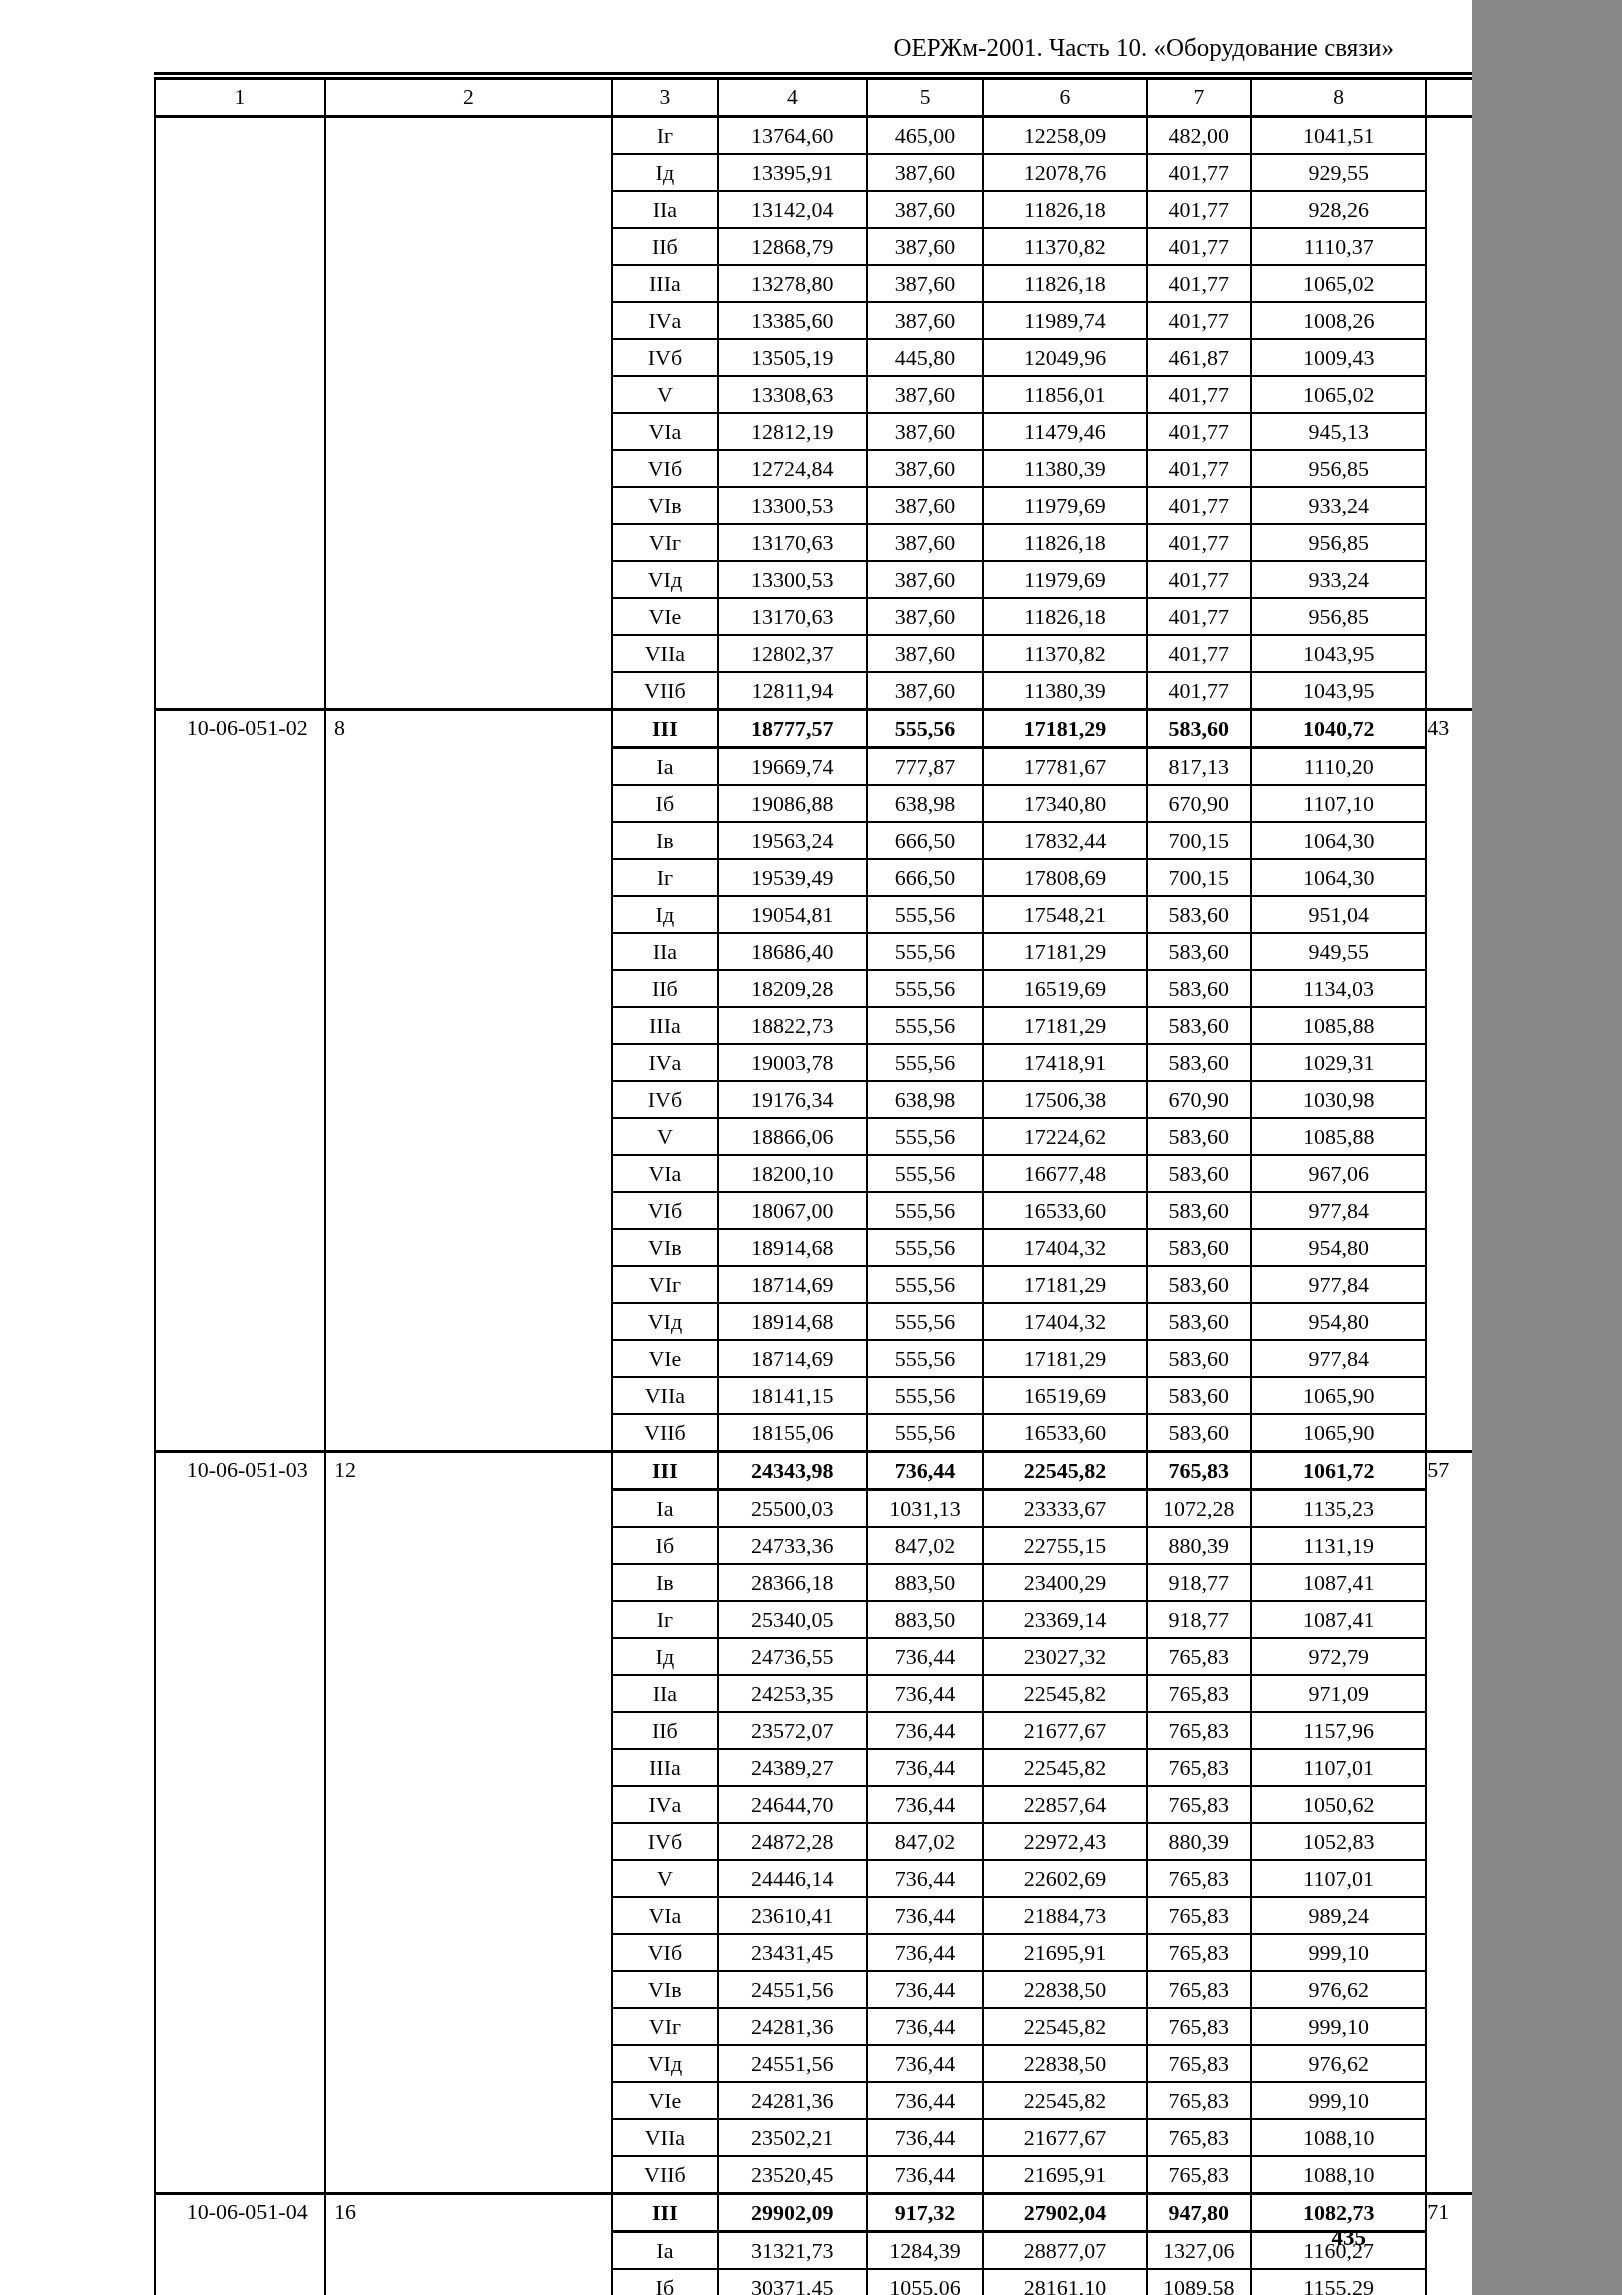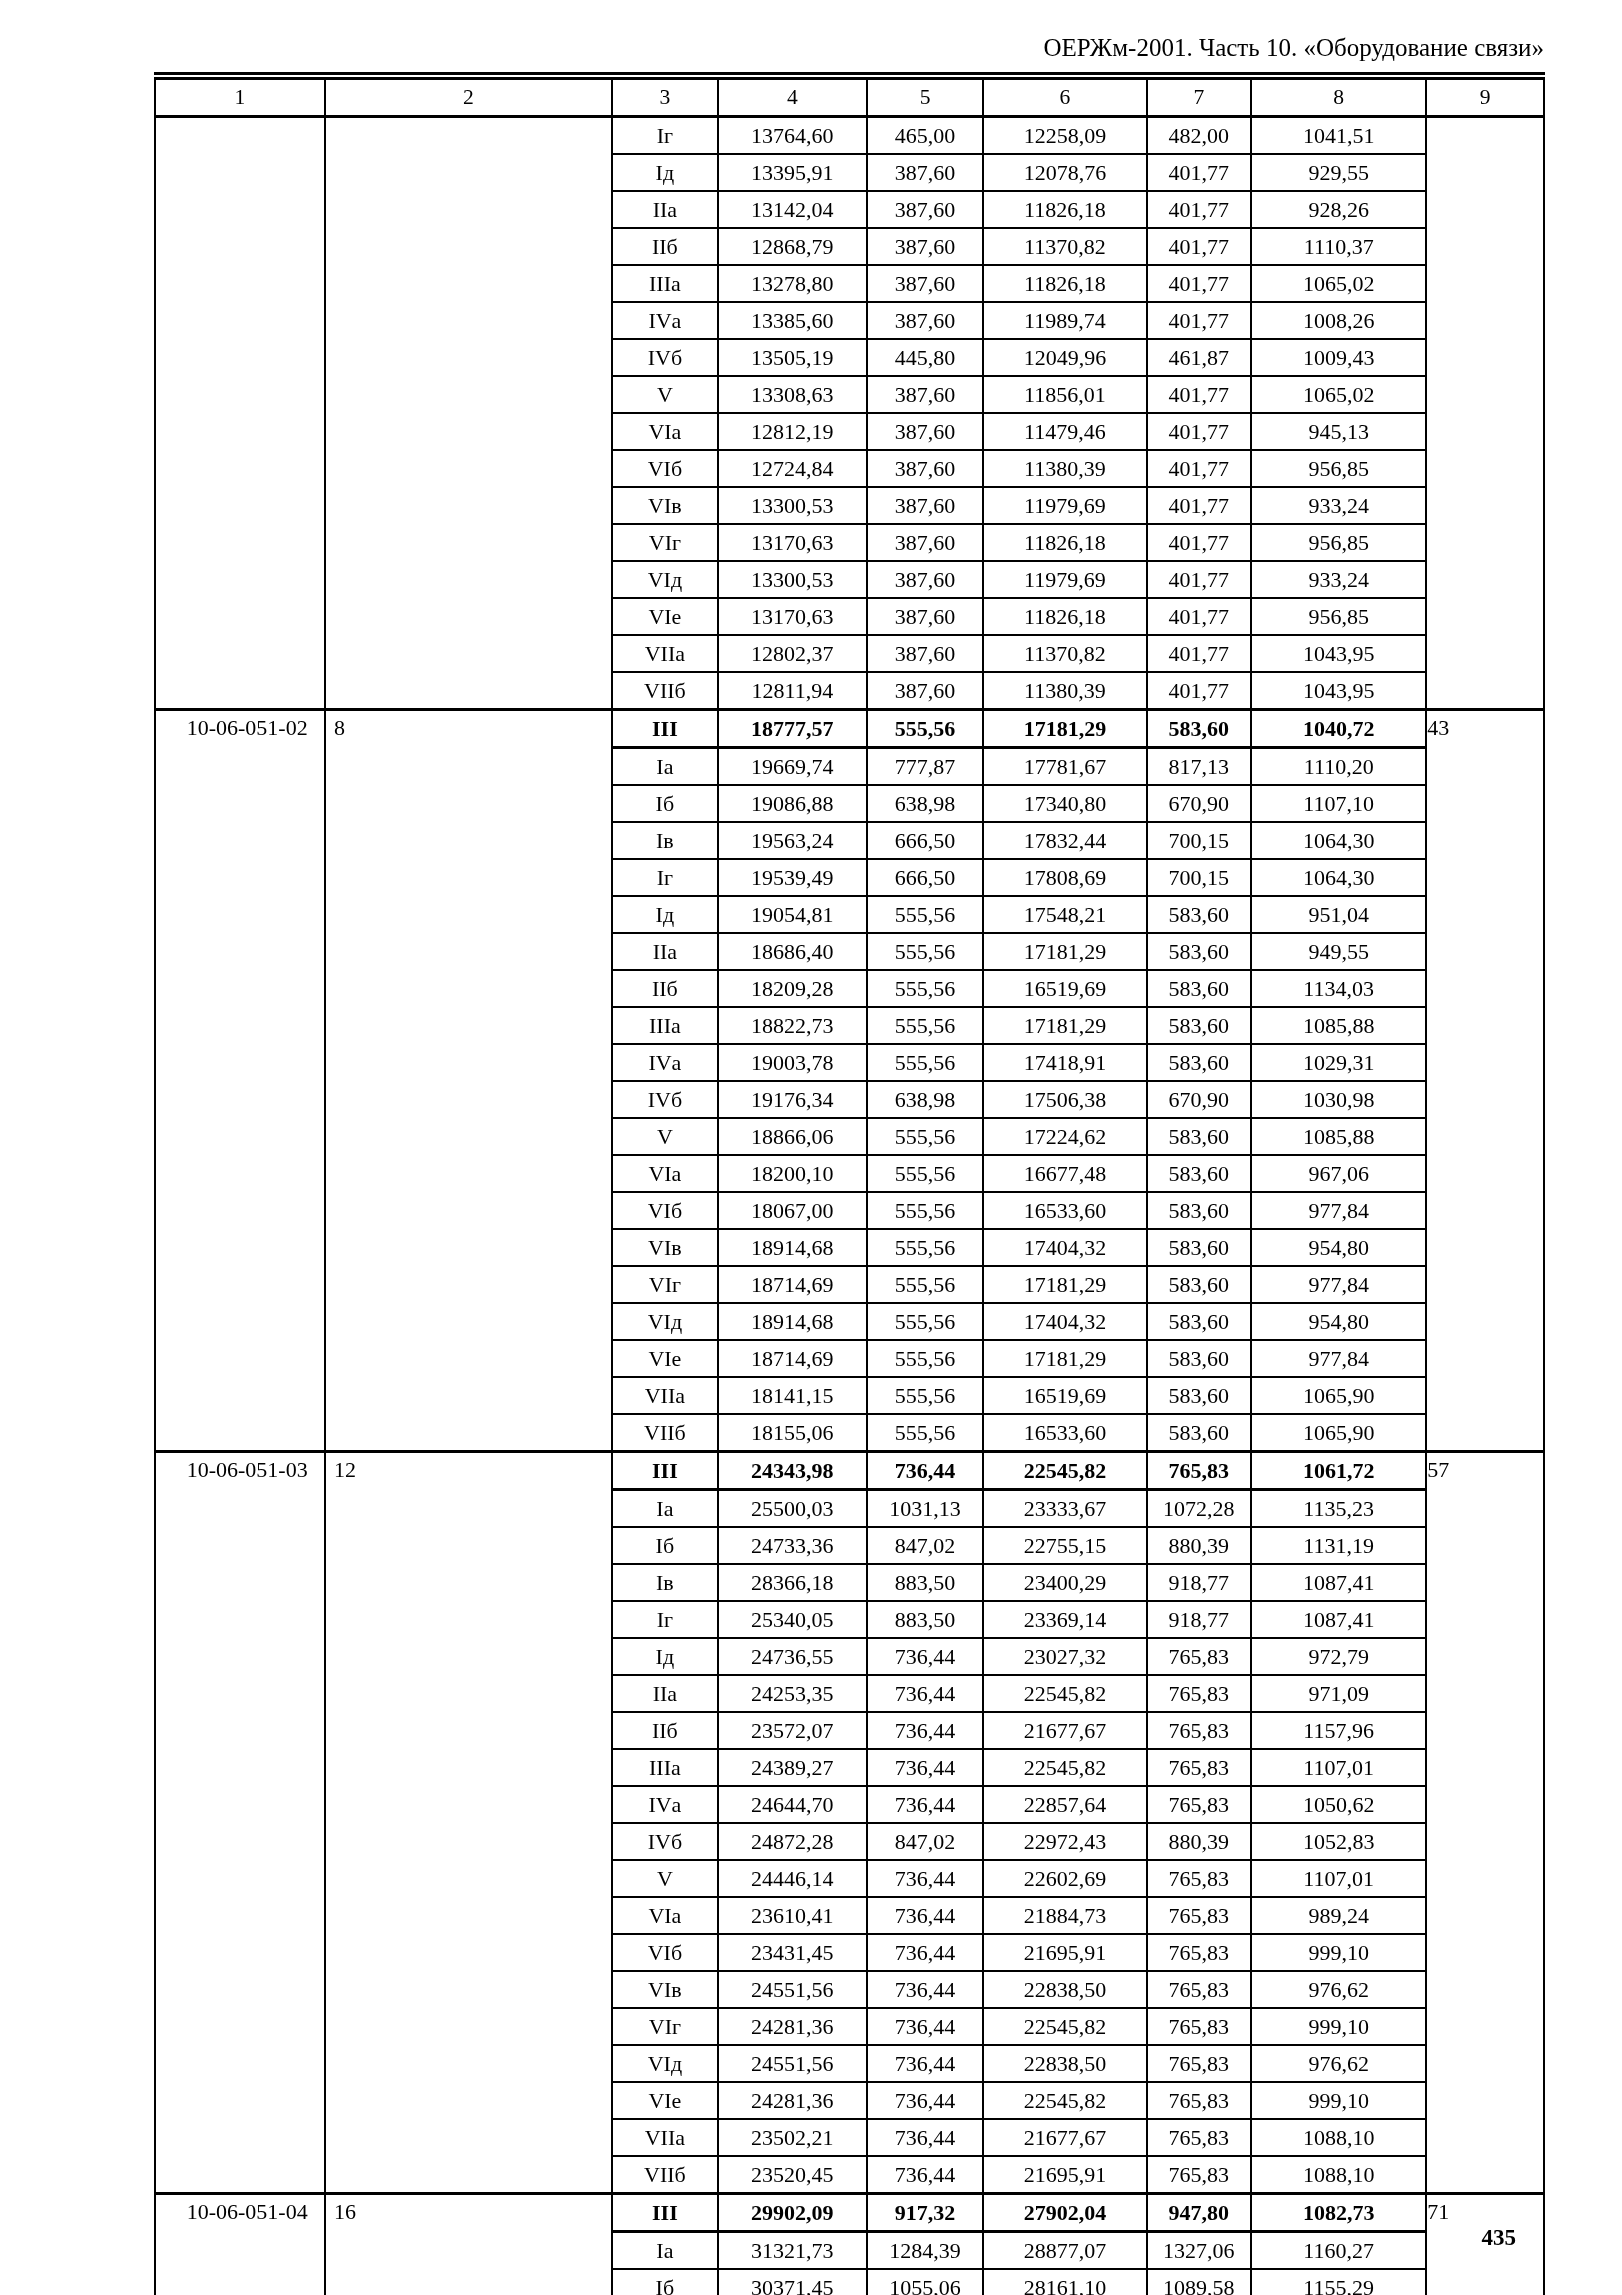--- a/index.html
+++ b/index.html
@@ -1,18 +1,18 @@
 <!DOCTYPE html>
 <html style="font-size:10.5px"><head>
 <meta charset="utf-8">
 <style>
   html,body { margin:0; padding:0; background:#888; }
   .page {
     position:relative;
-    width:1622px; height:2295px;
+    width:1472px; height:2295px;
     background:#ffffff;
     font-family:"Liberation Serif", serif;
     color:#000;
     overflow:hidden;
   }
   .doc-title {
     position:absolute;
     top:34px; right:78px;
     font-size:25px;
     white-space:nowrap;

